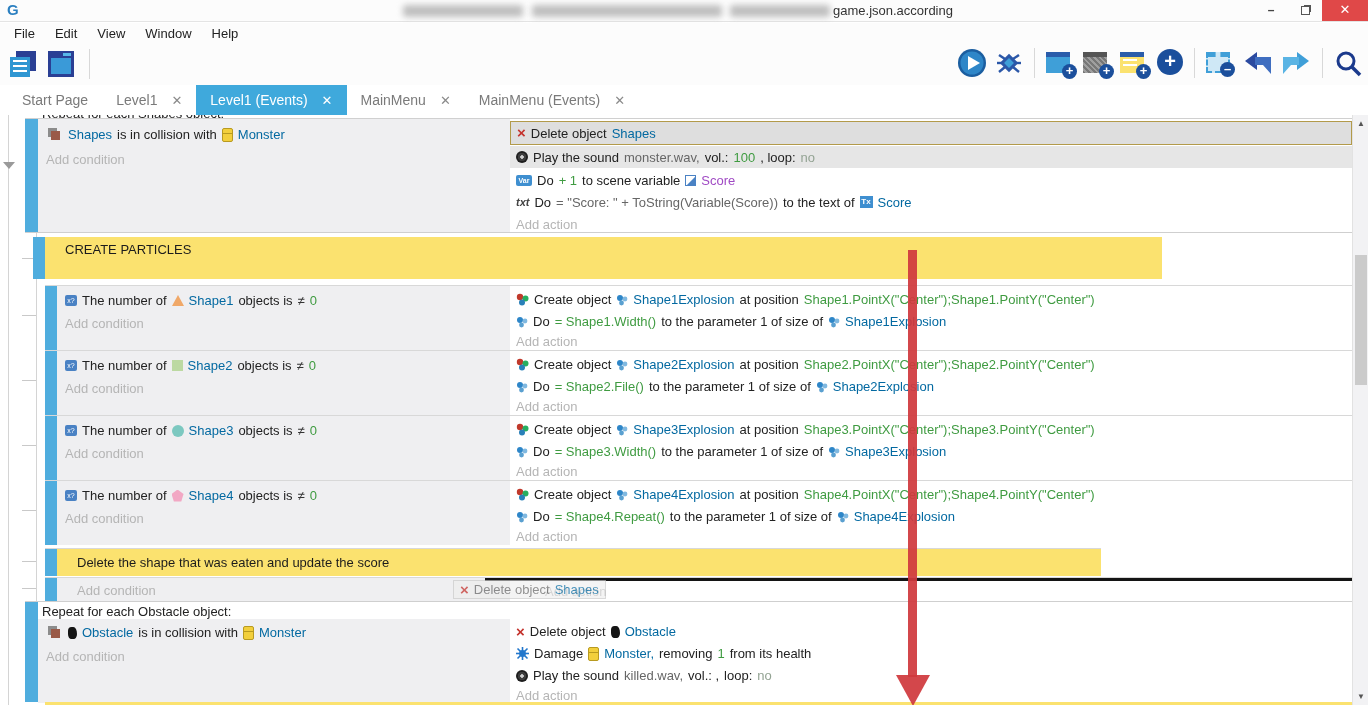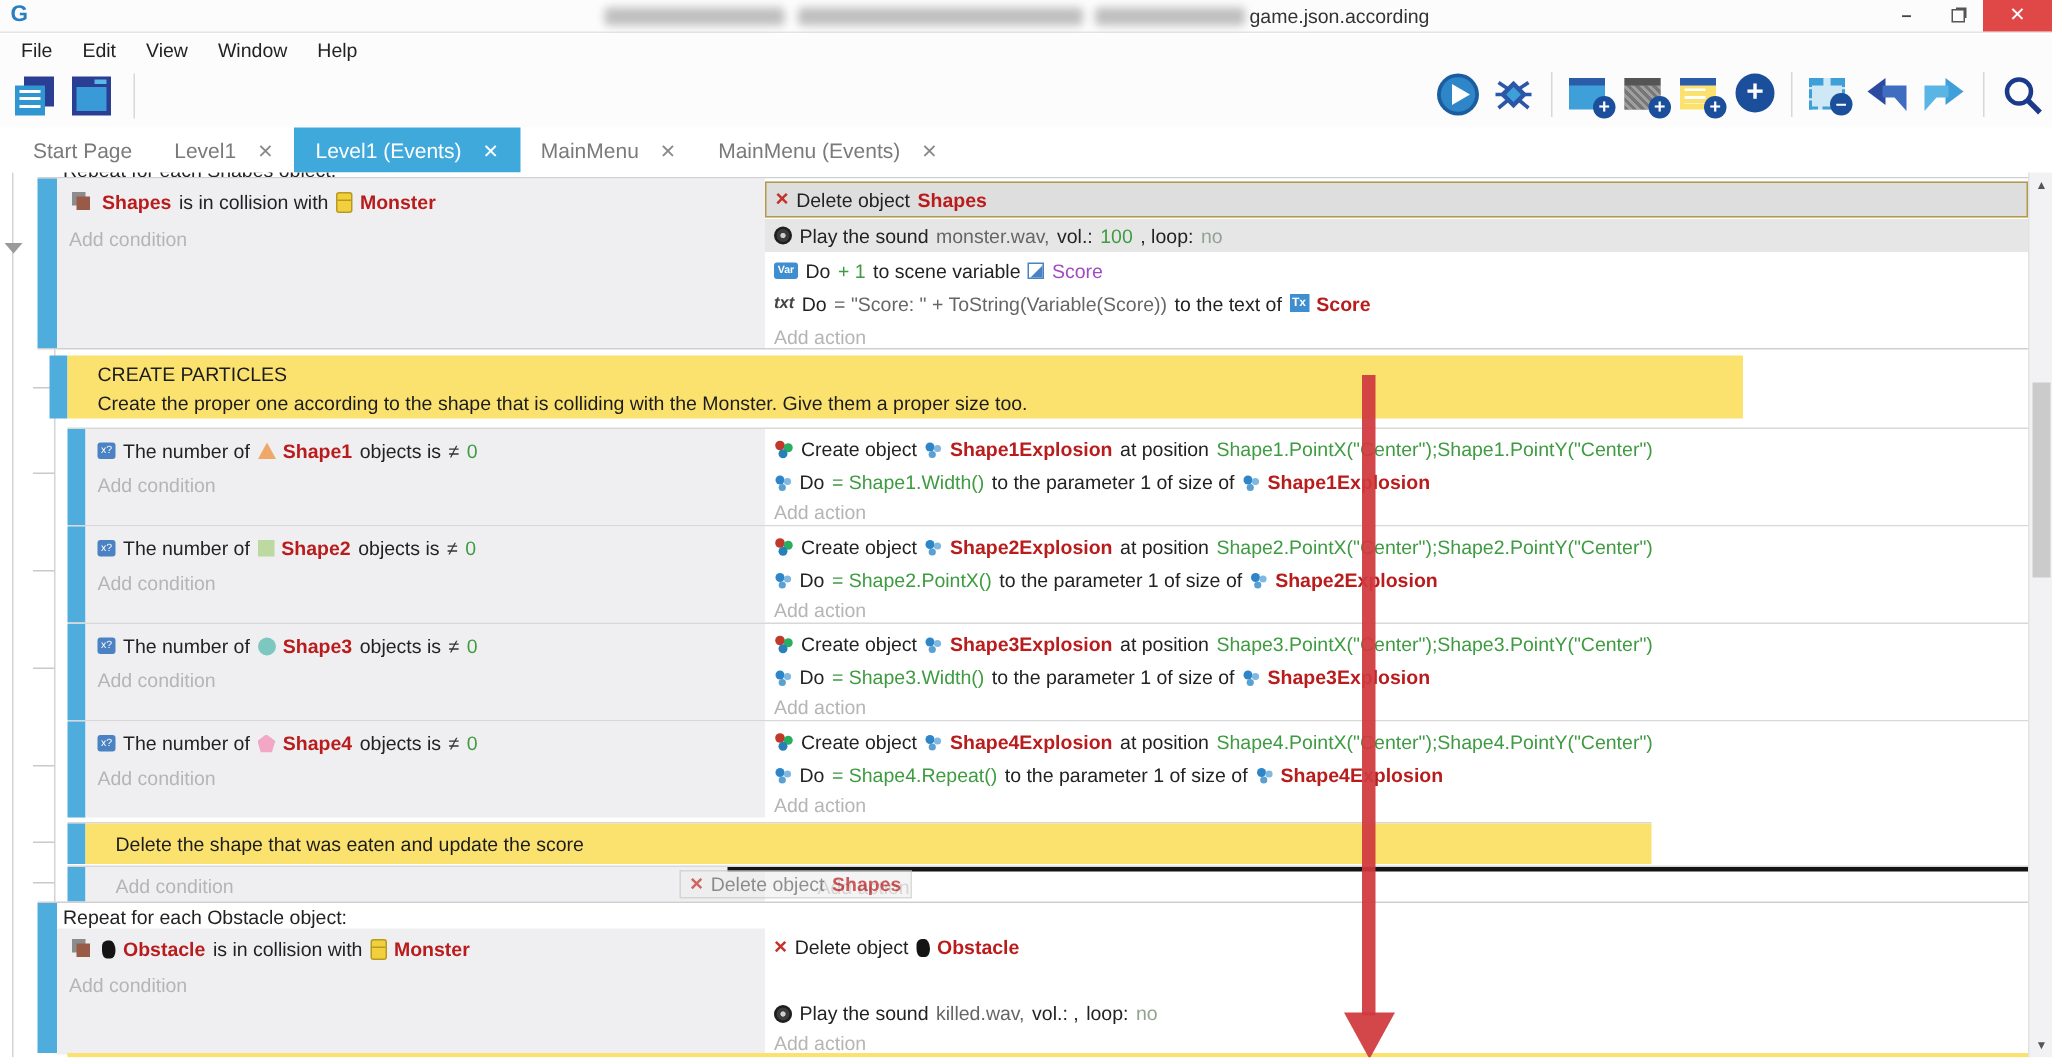--- a/index.html
+++ b/index.html
@@ -62,21 +62,21 @@
   .sheet { position:absolute; top:115px; left:0; width:1352px; height:590px; background:#fff; overflow:hidden; }
   .guide-v { position:absolute; width:1px; background:#d4d4d4; }
   .tick { position:absolute; height:1px; background:#c9c9c9; }
   .expander { position:absolute; left:3px; top:47px; width:0; height:0; border-left:6px solid transparent; border-right:6px solid transparent; border-top:7px solid #9a9a9a; }
 
   .bar { position:absolute; left:0; top:0; width:13px; height:100%; background:#4fadde; }
   .bar.sub { width:12px; }
   .cond-zone { position:absolute; top:0; height:100%; background:#efeff1; }
   .act-zone { position:absolute; top:0; right:0; height:100%; background:#fff; }
   .evline { display:flex; align-items:center; gap:5px; white-space:nowrap; position:absolute; line-height:17px; }
-  .obj { color:#b91c1c; font-weight:bold; }
+  .obj { color:#0369a1; font-weight:normal; }
   .expr { color:#3f9b41; }
   .grn { color:#3f9b41; }
   .gry { color:#666; }
   .mut { color:#93a393; }
   .pur { color:#a04ac4; }
   .addl { color:#b5b5b5; }
   .op { color:#333; }
   .comment { background:#fbe26f; }
   .comment .c-text { color:#1c1c1c; }
 
@@ -284,21 +284,20 @@
       <div class="act-row addl" style="top:95px;height:20px;">
           <span>Add action</span>
         </div>
     </div>
   </div>
 
   <div class="abs" style="left:33px;top:122px;width:1129px;height:42px;">
     <div class="bar sub"></div>
     <div class="comment abs" style="left:12px;right:0;top:0;height:100%;">
       <div class="evline c-text" style="left:20px;top:4px;">CREATE PARTICLES</div>
-      <div class="evline c-text" style="left:20px;top:23px;">Create the proper one according to the shape that is colliding with the Monster. Give them a proper size too.</div>
     </div>
   </div>
 
   <div class="abs" style="left:45px;top:170px;width:1307px;height:65px;border-top:1px solid #d8d8d8;">
     <div class="bar sub"></div>
     <div class="cond-zone" style="left:12px;width:453px;">
       <div class="evline" style="left:8px;top:6px;">
         <span class="ic ic-numberof"></span>
         <span>The number of</span>
         <span class="ic ic-shape1"></span>
@@ -379,21 +378,21 @@
         <span>at position</span>
         <span class="expr">Shape2.PointX("Center");Shape2.PointY("Center")</span>
       </div>
       <div class="act-row" style="top:25px;height:21px;">
         <svg width="12" height="12">
             <circle cx="4" cy="4" r="3" fill="#2e86c8"></circle>
             <circle cx="9" cy="5" r="2.4" fill="#7fb8e0"></circle>
             <circle cx="5.5" cy="9" r="2.4" fill="#5aa0d0"></circle>
           </svg>
         <span>Do</span>
-        <span class="expr">= Shape2.PointX()</span>
+        <span class="expr">= Shape2.File()</span>
         <span>to the parameter 1 of size of</span>
         <svg width="12" height="12">
             <circle cx="4" cy="4" r="3" fill="#2e86c8"></circle>
             <circle cx="9" cy="5" r="2.4" fill="#7fb8e0"></circle>
             <circle cx="5.5" cy="9" r="2.4" fill="#5aa0d0"></circle>
           </svg>
         <span class="obj">Shape2Explosion</span>
       </div>
       <div class="act-row addl" style="top:46px;height:18px;">
           <span>Add action</span>
@@ -544,20 +543,37 @@
       </div>
       <div class="evline addl" style="left:8px;top:29px;">Add condition</div>
     </div>
     <div class="act-zone" style="left:485px;top:17px;height:84px;">
       <div class="act-row" style="top:2px;height:21px;">
         <span class="ic ic-delete"></span>
         <span>Delete object</span>
         <span class="ic ic-obstacle"></span>
         <span class="obj">Obstacle</span>
       </div>
+      <div class="act-row" style="top:24px;height:21px;">
+        <svg width="13" height="13">
+          <g stroke="#2277cc" stroke-width="1.6">
+            <line x1="6.5" y1="0" x2="6.5" y2="13"></line>
+              <line x1="0" y1="6.5" x2="13" y2="6.5"></line>
+            <line x1="1.5" y1="1.5" x2="11.5" y2="11.5"></line>
+              <line x1="11.5" y1="1.5" x2="1.5" y2="11.5"></line>
+          </g>
+            <circle cx="6.5" cy="6.5" r="3.4" fill="#2277cc"></circle>
+        </svg>
+        <span>Damage</span>
+        <span class="ic ic-monster"></span>
+        <span class="obj">Monster,</span>
+        <span>removing</span>
+        <span class="grn">1</span>
+        <span>from its health</span>
+      </div>
       <div class="act-row" style="top:46px;height:21px;">
         <span class="ic ic-sound"></span>
         <span>Play the sound</span>
         <span class="gry">killed.wav,</span>
         <span>vol.: ,</span>
         <span>loop:</span>
         <span class="mut">no</span>
       </div>
       <div class="act-row addl" style="top:67px;height:18px;">
           <span>Add action</span>

